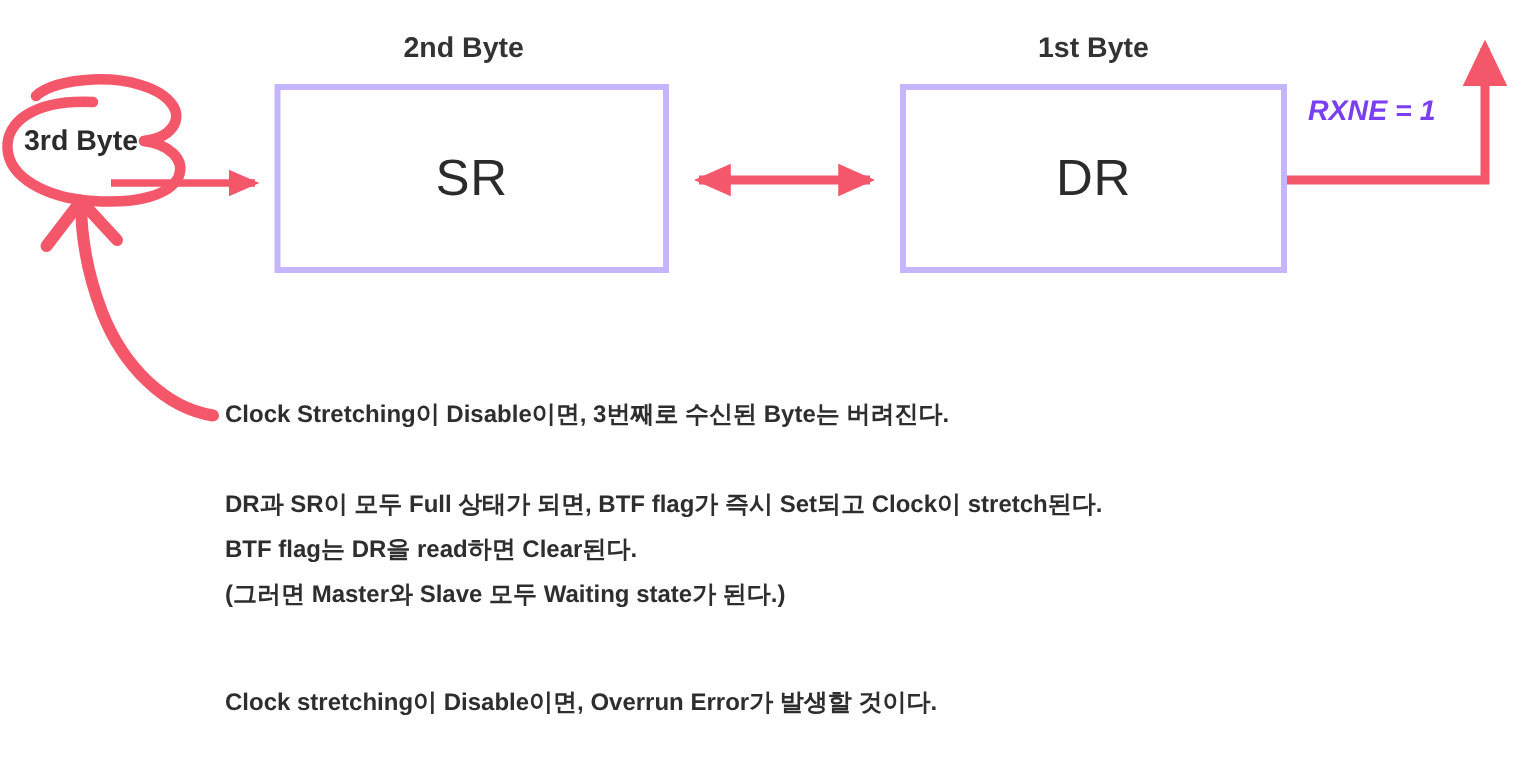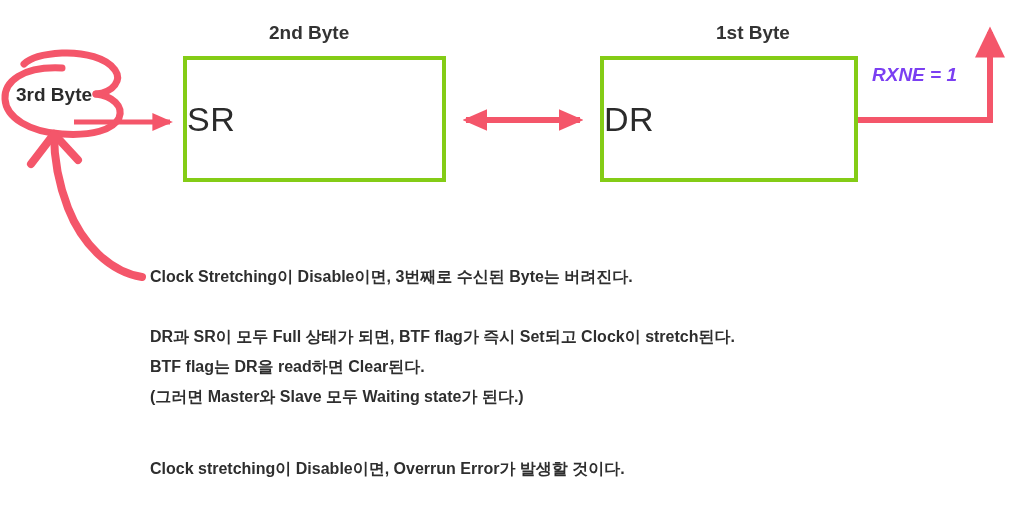--- a/index.html
+++ b/index.html
@@ -31,25 +31,25 @@
     top: 0;
     width: 1024px;
     height: 509px;
     pointer-events: none;
   }
 
   
   .reg-box {
     position: absolute;
     box-sizing: border-box;
-    border: 4px solid #84cc16;
+    border: 4px solid #c4b5fd;
     background: #ffffff;
     display: flex;
     align-items: center;
-    justify-content: flex-start;
+    justify-content: center;
   }
   .reg-label {
     font-size: 34px;
     font-weight: 400;
     color: #2b2b2b;
     letter-spacing: .5px;
   }
   #box-sr {
     left: 183px;
     top: 56px;
@@ -65,21 +65,21 @@
 
   
   .byte-caption {
     position: absolute;
     font-size: 19px;
     font-weight: 700;
     color: #333333;
     white-space: nowrap;
   }
   #caption-2nd { left: 269px; top: 22px; }
-  #caption-1st { left: 716px; top: 22px; }
+  #caption-1st { left: 692px; top: 22px; }
 
   
   #third-byte-label {
     position: absolute;
     left: 16px;
     top: 84px;
     font-size: 19px;
     font-weight: 700;
     color: #2b2b2b;
     white-space: nowrap;

